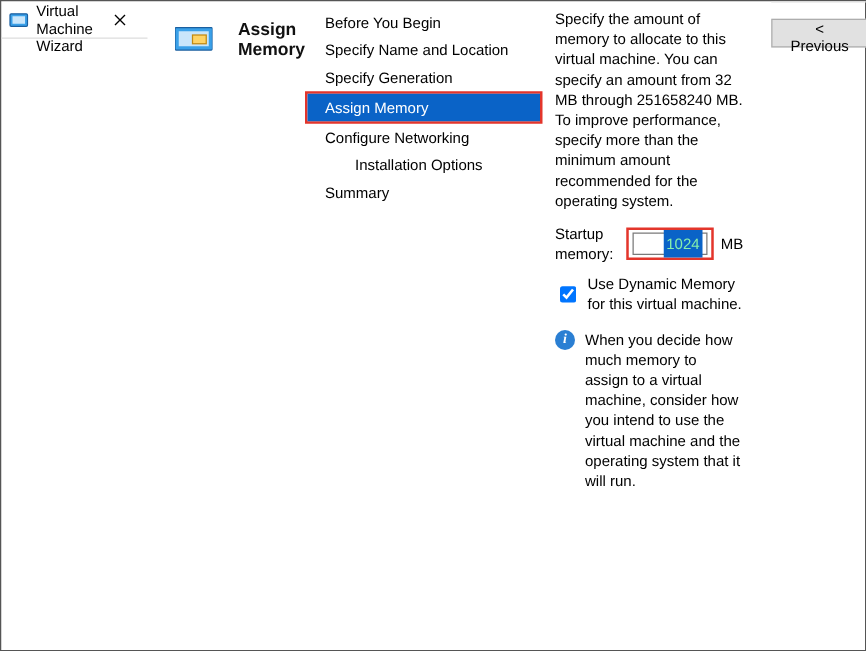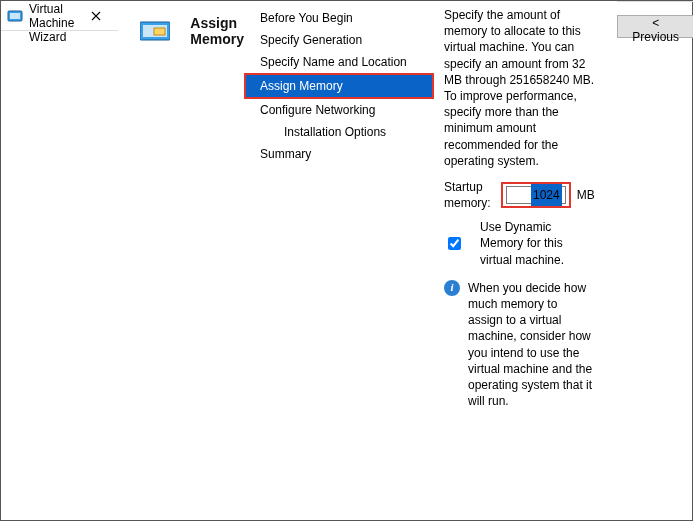--- a/index.html
+++ b/index.html
@@ -17,23 +17,23 @@
   .nav-item { padding: 4px 0 4px 16px; font-size: 12px; cursor: default; }
   .nav-item.indent { padding-left: 40px; }
   .nav-item.active-wrap { border: 2px solid #e3352b; padding: 0; }
   .nav-item.active-wrap .nav-inner { background: #0a63c7; color: #fff; padding: 4px 0 4px 14px; }
   .content { flex: 1; padding: 6px 4px 0 10px; font-size: 12px; line-height: 1.35; }
   .content p { margin: 0 0 10px 0; }
   .row { display: flex; align-items: center; margin: 6px 0; }
   .mem-label { padding-right: 10px; }
   .mem-box { display:inline-flex; align-items:center; border: 2px solid #e3352b; padding: 2px 3px; }
   .mem-input { width: 60px; height: 18px; border: 1px solid #7a7a7a; text-align: right; padding-right: 3px; font: inherit; }
-  .mem-input .sel { background: #0a63c7; color: #000000; padding: 4px 2px; }
+  .mem-input .sel { background: #0a63c7; color: #86efac; padding: 4px 2px; }
   .unit { padding-left: 6px; }
-  .cb-row { display:flex; align-items:center; margin: 8px 0 12px 0; gap: 16px;}
+  .cb-row { display:flex; align-items:center; margin: 8px 0 12px 0; gap: 6px;}
   .cb { width: 13px; height: 13px; }
   .info-row { display: flex; align-items: flex-start; gap: 8px; margin-top: 4px; }
   .info-icon { width: 16px; height: 16px; flex: none; border-radius: 50%; background:#2a7fd3; color:#fff; display:flex; align-items:center; justify-content:center; font-weight:700; font-size:11px; font-style: italic; font-family: Georgia, serif;}
   .footer { height: 50px; border-top: 1px solid #ddd; display: flex; align-items: center; justify-content: flex-end; padding-right: 16px; gap: 24px; }
   .btn { min-width: 78px; height: 23px; border: 1px solid #adadad; background: #e1e1e1; font: inherit; padding: 0 10px; cursor: default; }
   .btn-wrap-hl { display:inline-flex; border: 2px solid #e3352b; padding: 1px; }
   .btn-wrap-hl .btn { margin:0; }
   svg { display:block; }
 </style>
 </head>
@@ -63,22 +63,22 @@
         <rect x="3" y="5" width="24" height="12" fill="#c9e6fb"></rect>
         <rect x="14" y="8" width="11" height="7" fill="#ffd465" stroke="#c28a12"></rect>
       </svg>
     </span>
     <div class="heading">Assign Memory</div>
   </div>
 
   <div class="body">
     <div class="nav">
       <div class="nav-item">Before You Begin</div>
+      <div class="nav-item">Specify Name and Location</div>
       <div class="nav-item">Specify Generation</div>
-      <div class="nav-item">Specify Name and Location</div>
       <div class="nav-item active-wrap">
         <div class="nav-inner">Assign Memory</div>
       </div>
       <div class="nav-item">Configure Networking</div>
       <div class="nav-item indent">Installation Options</div>
       <div class="nav-item">Summary</div>
     </div>
 
     <div class="content">
       <p>Specify the amount of memory to allocate to this virtual machine. You can specify an amount from 32 MB through 251658240 MB. To improve performance, specify more than the minimum amount recommended for the operating system.</p>

